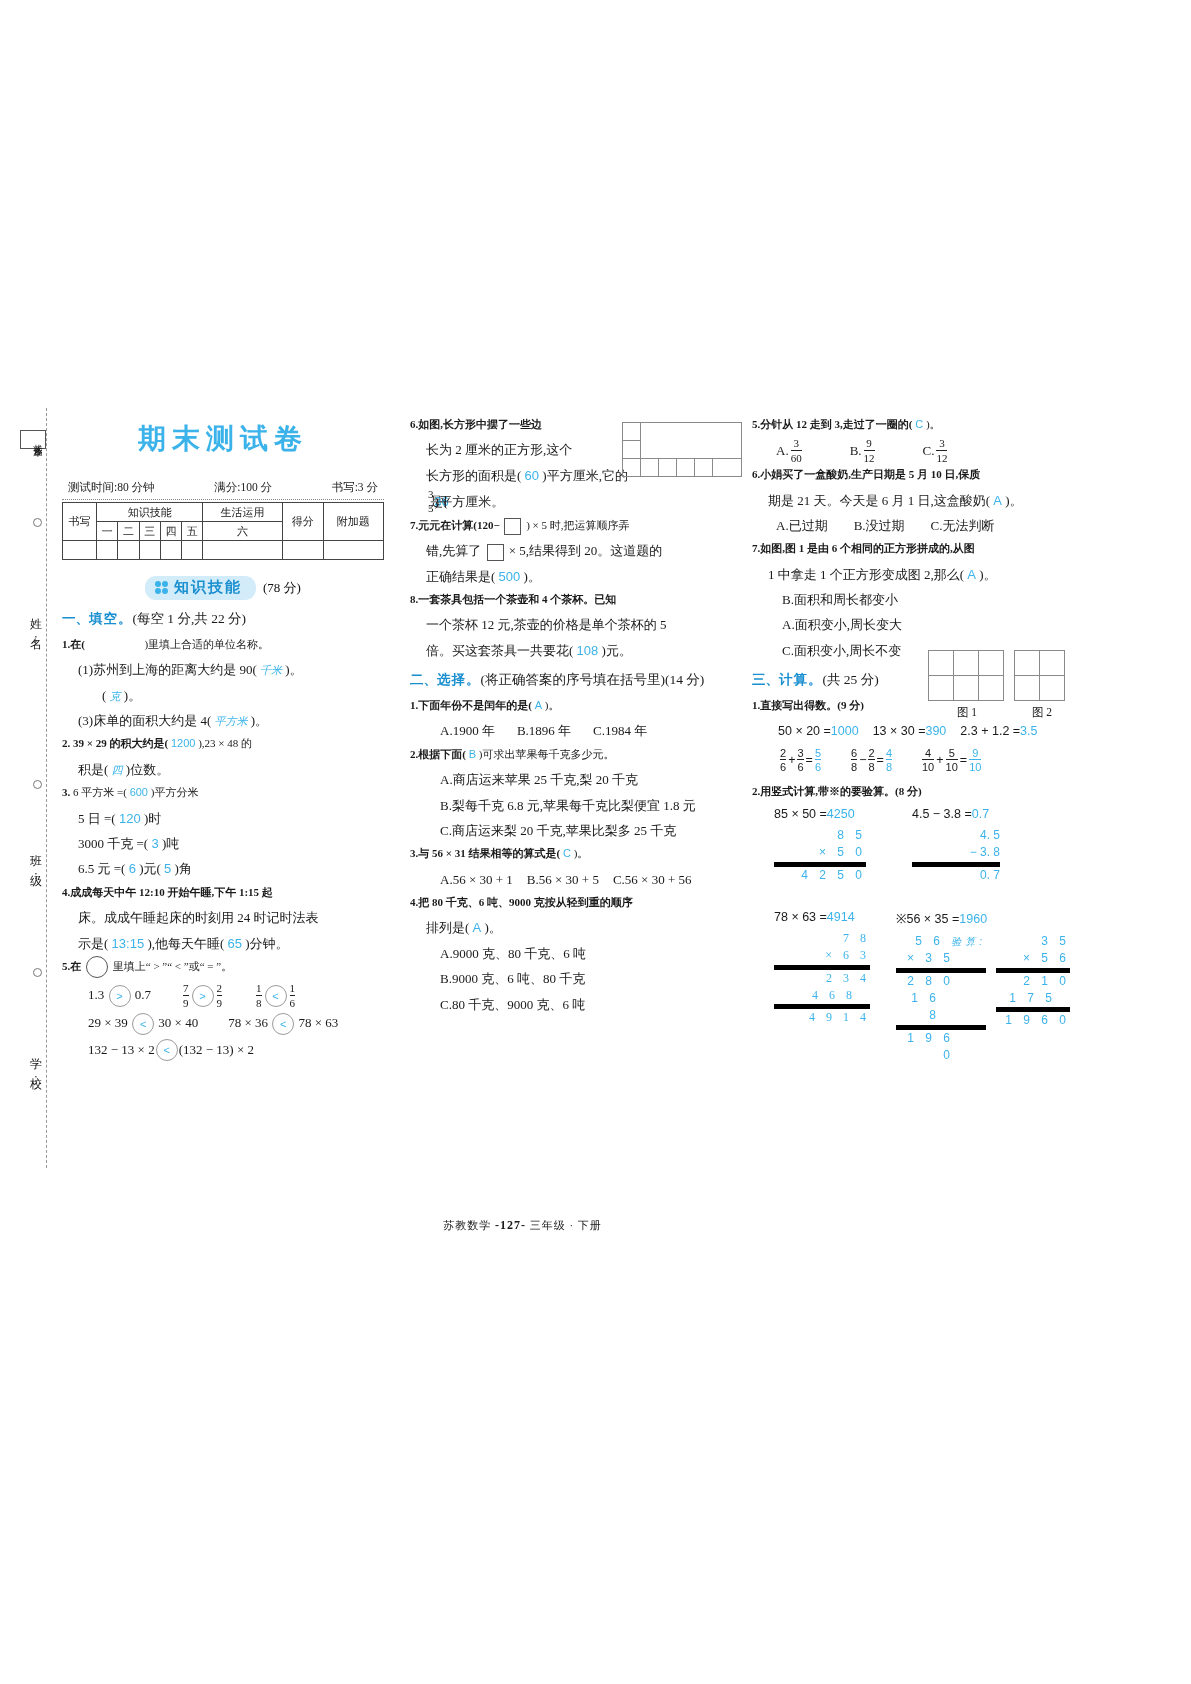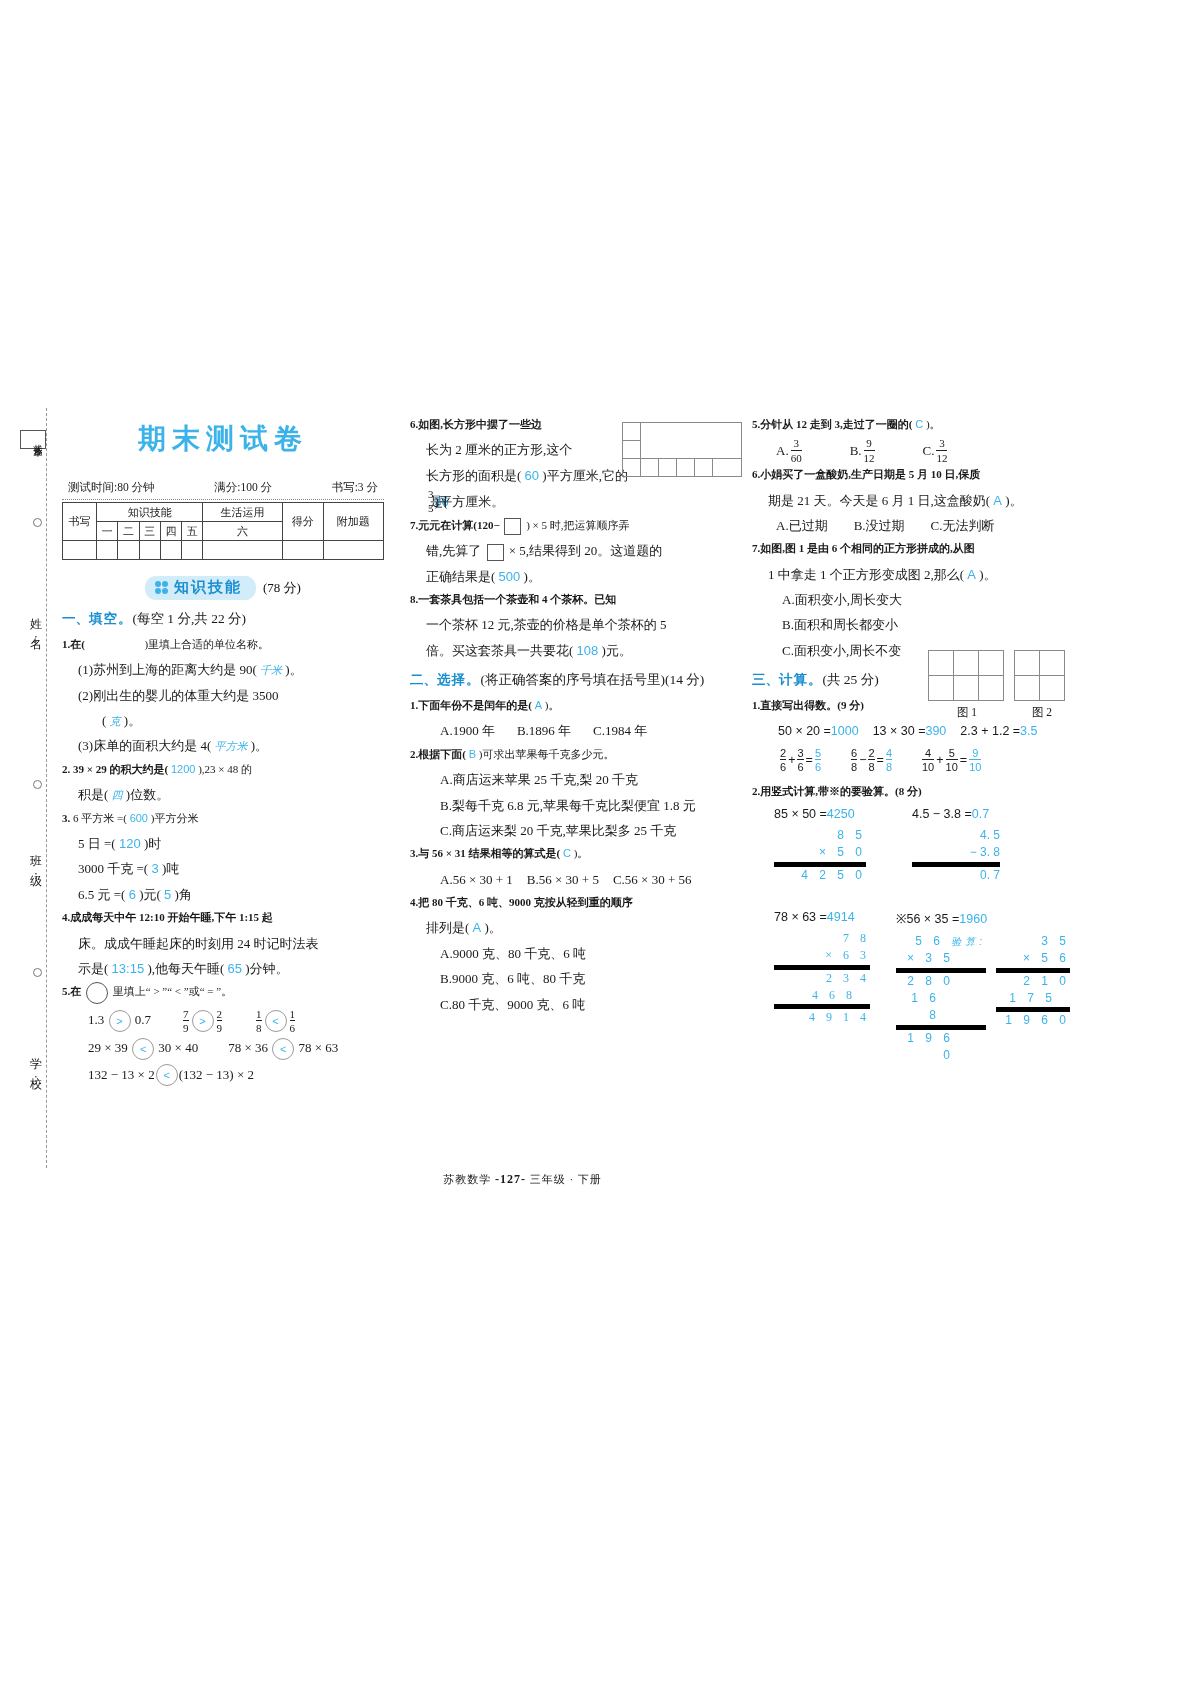--- a/index.html
+++ b/index.html
@@ -124,21 +124,21 @@
   .vwrap { display:flex; gap:22px; padding-left:22px; margin-top:4px; }
   .vblock { font-size:12.5px; font-family:"Liberation Sans", sans-serif; }
   .vhead { margin-bottom:6px; }
   .vcalc { color:#3bb3ea; font-family:"Liberation Sans", sans-serif;
     font-size:12px; line-height:1.45; text-align:right; }
   .vcalc .rule { border-top:5px solid #000000; }
   .vcalc .digits { letter-spacing:4px;text-align:right; }
   .chk { font-size:10px; font-style:italic; }
 
   
-  .footer { position:absolute; left:0; top:1172px; width:1045px;
+  .footer { position:absolute; left:0; top:1218px; width:1045px;
     text-align:center; font-size:11px; letter-spacing:1px; }
   .footer b { font-size:12px; }
 </style>
 </head>
 <body>
 
 <div class="page">
 
   <div class="binder-label">状元作业本</div>
   <div class="dashline"></div>
@@ -210,23 +210,20 @@
     <div class="q">
       <span class="n">1.在(</span>
       <span class="blank">&nbsp;</span>
       <span>)里填上合适的单位名称。</span>
     </div>
     <div class="sub">
       <span>(1)苏州到上海的距离大约是 90(</span>
       <span class="hw">千米</span>
       <span>)。</span>
     </div>
-    <div class="sub">
-      <span>(2)刚出生的婴儿的体重大约是 3500</span>
-    </div>
     <div class="sub" style="padding-left:54px;">
       <span>(</span>
       <span class="hw">克</span>
       <span>)。</span>
     </div>
     <div class="sub">
       <span>(3)床单的面积大约是 4(</span>
       <span class="hw">平方米</span>
       <span>)。</span>
     </div>
@@ -495,22 +492,22 @@
     </div>
 
     <div class="q">
       <span class="n">7.如图,图 1 是由 6 个相同的正方形拼成的,从图</span>
     </div>
     <div class="sub">
       <span>1 中拿走 1 个正方形变成图 2,那么(</span>
       <span class="ans">A</span>
       <span>)。</span>
     </div>
+    <div class="opt">B.面积和周长都变小</div>
     <div class="opt">A.面积变小,周长变大</div>
-    <div class="opt">B.面积和周长都变小</div>
     <div class="opt">C.面积变小,周长不变</div>
 
     <div class="gridfig" style="left:176px; top:242px;">
       <div style="position:relative;width:78px;height:52px;">
         <div class="gcell" style="left:0;  top:0;  width:26px;height:26px;"></div>
         <div class="gcell" style="left:25px;top:0;  width:26px;height:26px;"></div>
         <div class="gcell" style="left:50px;top:0;  width:26px;height:26px;"></div>
         <div class="gcell" style="left:0;  top:25px;width:26px;height:26px;"></div>
         <div class="gcell" style="left:25px;top:25px;width:26px;height:26px;"></div>
         <div class="gcell" style="left:50px;top:25px;width:26px;height:26px;"></div>

